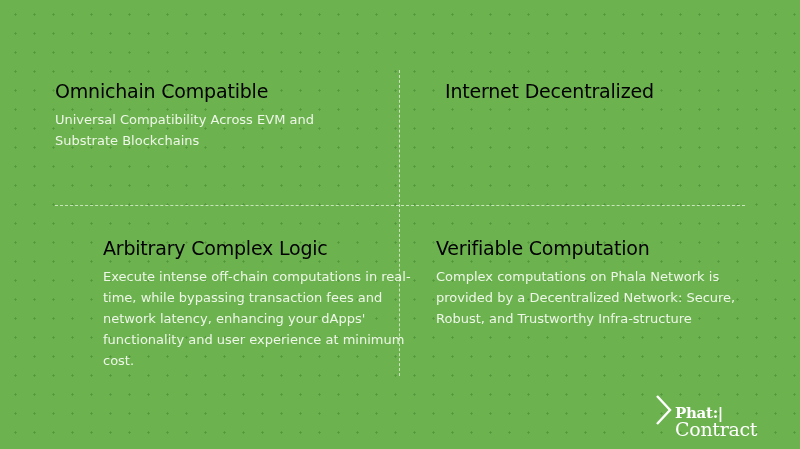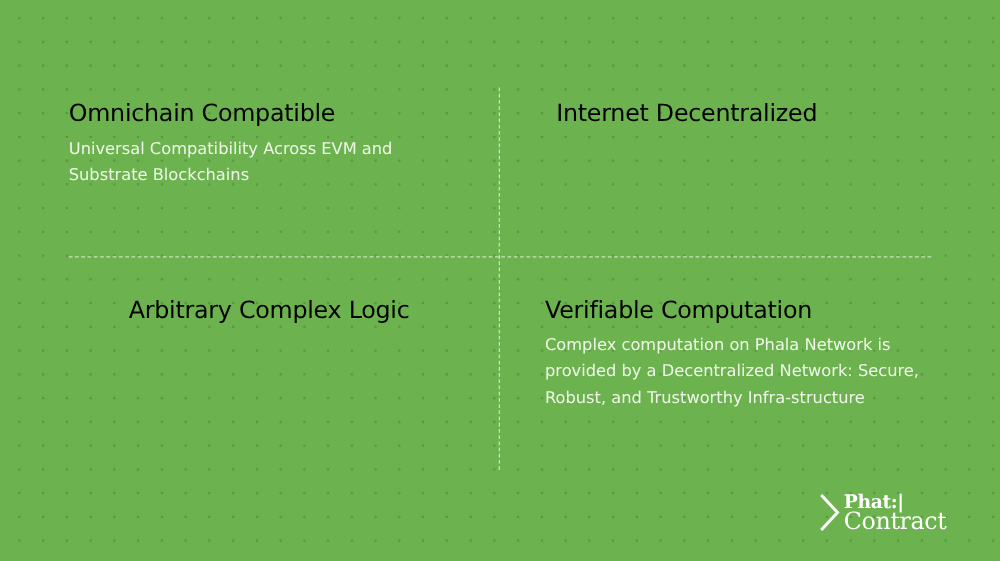--- a/index.html
+++ b/index.html
@@ -70,21 +70,21 @@
     .logo-chevron {
       position: absolute;
       left: 0;
       top: 1px;
       width: 17px;
       height: 32px;
     }
     .logo-text {
       position: absolute;
       left: 20px;
-      top: 0;
+      top: 12px;
       font-family: "DejaVu Serif", serif;
       color: #ffffff;
       line-height: 16px;
     }
     .logo-line1 {
       font-size: 15px;
       font-weight: bold;
       display: block;
       letter-spacing: -0.3px;
     }
@@ -104,25 +104,26 @@
   <h2 class="card-title">Omnichain Compatible</h2>
   <p class="card-body">Universal Compatibility Across EVM and Substrate Blockchains</p>
 </div>
 
 <div class="card" id="card-1">
   <h2 class="card-title">Internet Decentralized</h2>
 </div>
 
 <div class="card" id="card-2">
   <h2 class="card-title">Arbitrary Complex Logic</h2>
+  <p class="card-body">Execute intense off-chain computations in real-time, while bypassing transaction fees and network latency, enhancing your dApps' functionality and user experience at minimum cost.</p>
 </div>
 
 <div class="card" id="card-3">
   <h2 class="card-title">Verifiable Computation</h2>
-  <p class="card-body">Complex computation on Phala Network is provided by a Decentralized Network: Secure, Robust, and Trustworthy Infra-structure</p>
+  <p class="card-body">Complex computations on Phala Network is provided by a Decentralized Network: Secure, Robust, and Trustworthy Infra-structure</p>
 </div>
 
 <div class="logo">
   <svg class="logo-chevron" viewBox="0 0 17 32">
     <polyline points="2,2 15,16 2,30" fill="none" stroke="#ffffff" stroke-width="2.4" stroke-linejoin="miter"></polyline>
   </svg>
   <div class="logo-text">
     <span class="logo-line1">Phat:|</span>
     <span class="logo-line2">Contract</span>
   </div>

